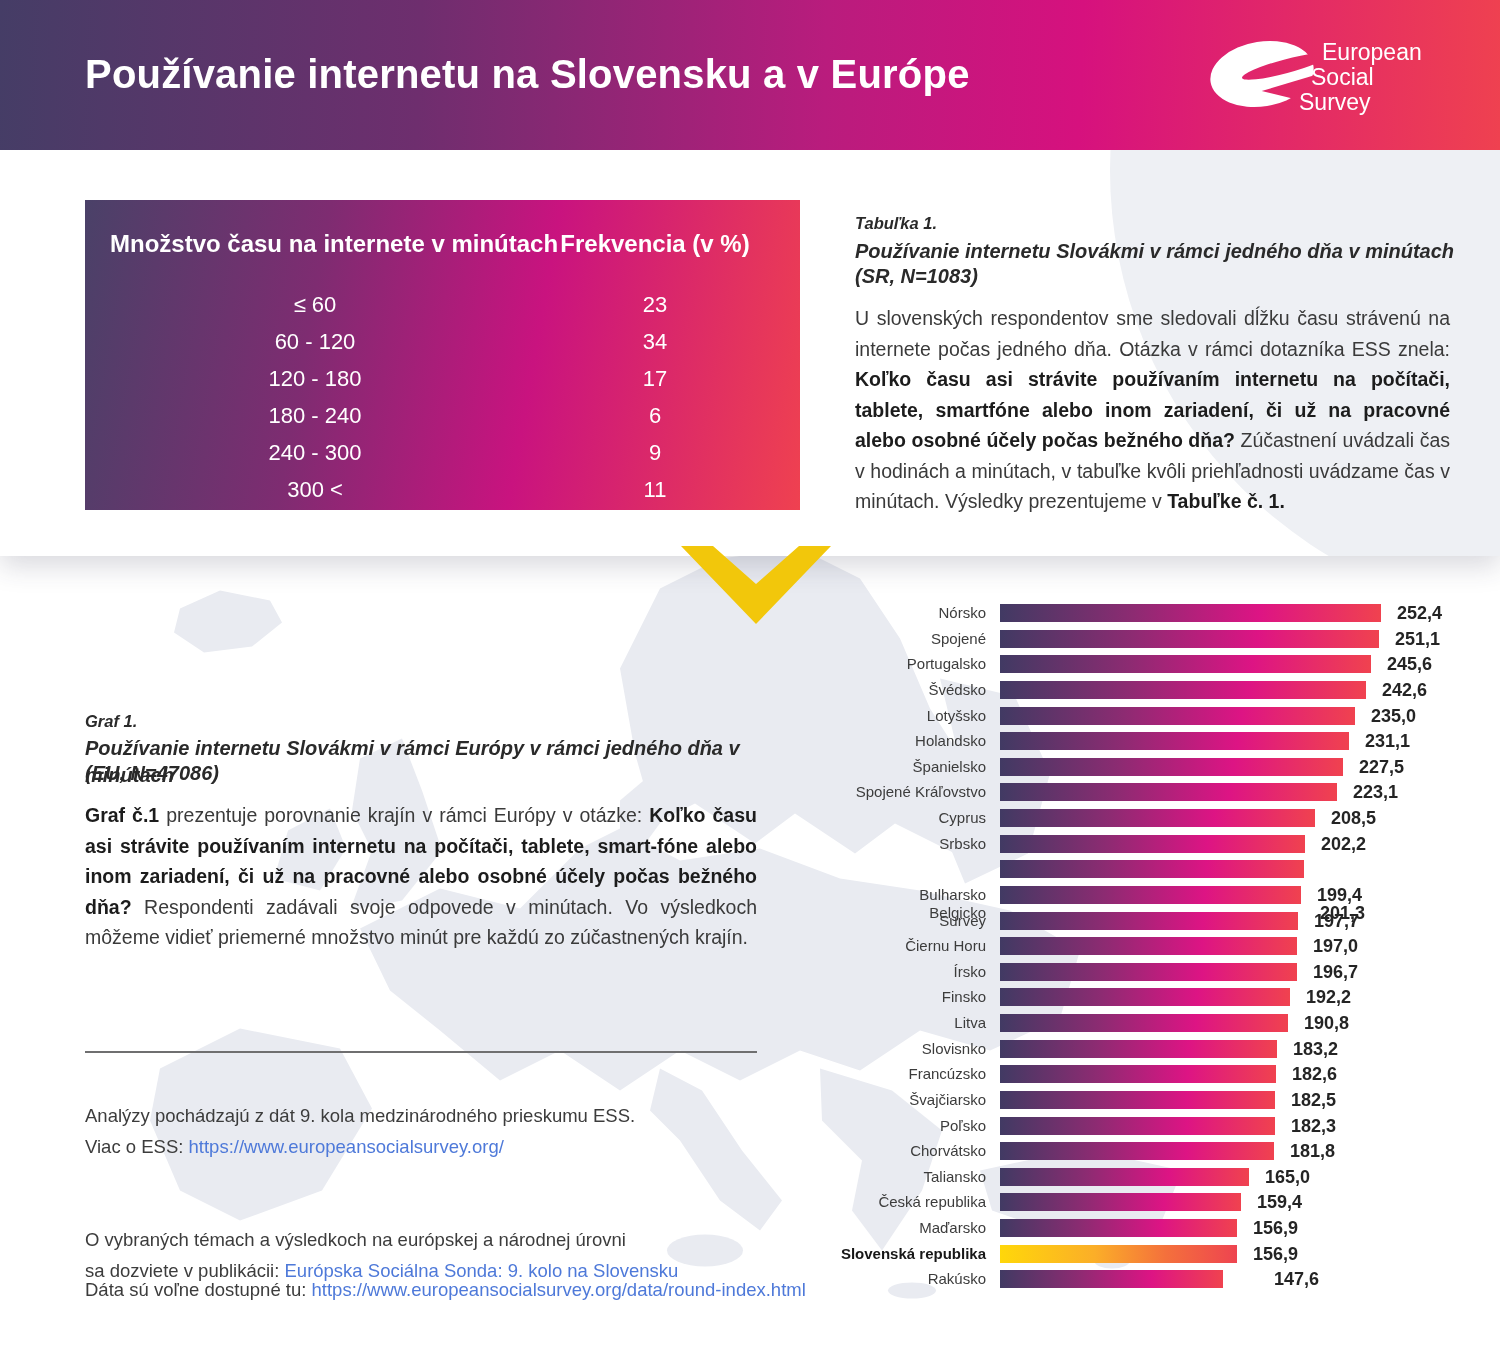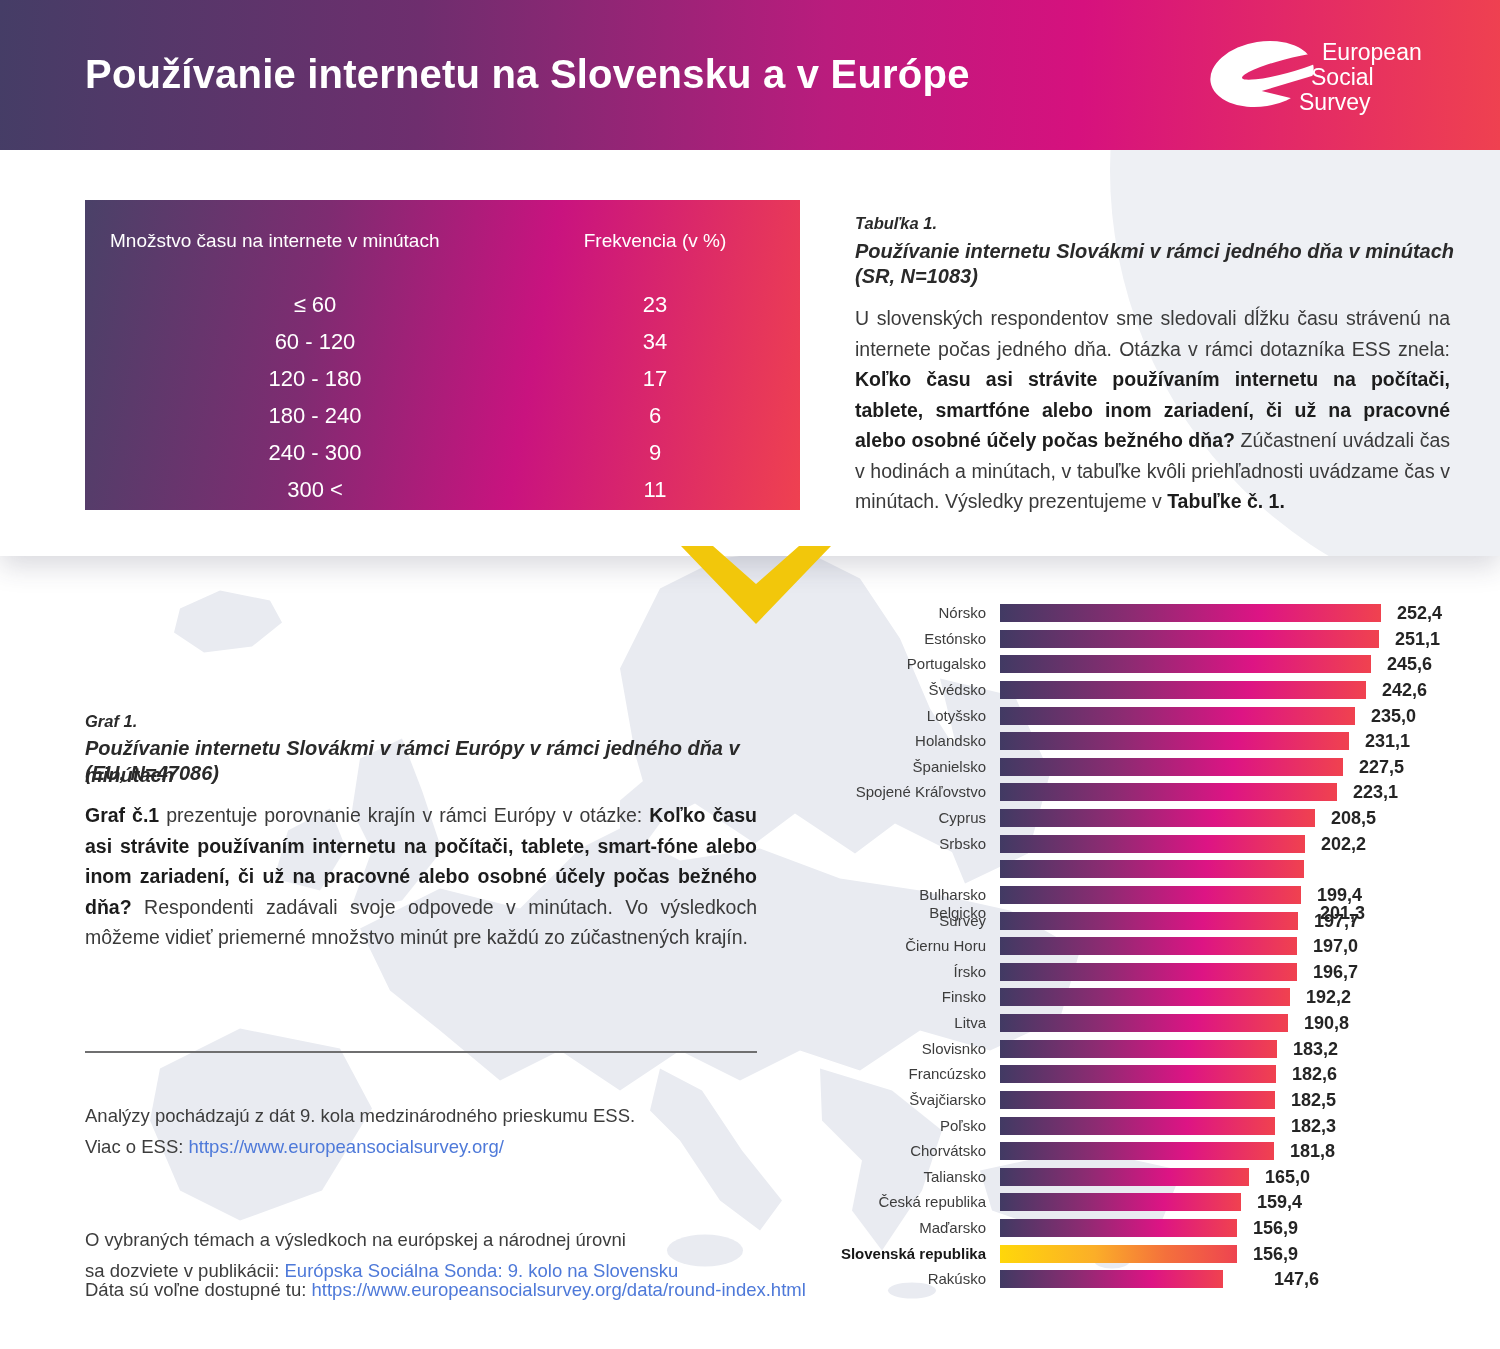--- a/index.html
+++ b/index.html
@@ -22,21 +22,21 @@
               letter-spacing:.2px;}
   .ess-logo{position:absolute;left:1208px;top:36px;width:260px;height:90px;}
   .logo-mark{position:absolute;left:0;top:2px;}
   .logo-text{position:absolute;left:114px;top:4px;color:#ffffff;font-size:23px;line-height:25px;font-weight:400;}
   .logo-text .l2{margin-left:-11px;}
   .logo-text .l3{margin-left:-23px;}
 
   
   .table-card{position:absolute;left:85px;top:200px;width:715px;height:310px;z-index:2;color:#ffffff;
               background:linear-gradient(100deg,#4A4168 0%,#7E2C71 32%,#C9137F 62%,#EF4150 100%);}
-  .tc-head{position:absolute;top:30px;font-size:19px;font-weight:400;}
+  .tc-head{position:absolute;top:30px;font-size:24px;font-weight:700;}
   .tc-head.c1{left:25px;}
   .tc-head.c2{left:440px;width:260px;text-align:center;}
   .tc-rows{position:absolute;top:86px;left:0;width:715px;}
   .tc-row{height:37px;line-height:37px;font-size:22px;font-weight:400;}
   .tc-cell-range{position:absolute;left:20px;width:420px;text-align:center;}
   .tc-cell-freq{position:absolute;left:440px;width:260px;text-align:center;}
   .tc-row-wrap{position:relative;height:37px;}
 
   
   .note-label{position:absolute;margin:0;font-size:16.5px;font-style:italic;font-weight:700;color:#2a2a2a;}
@@ -99,21 +99,21 @@
       <path d="M920,622 L1022,600 L1122,622 L1102,672 L990,682 L932,662 Z"></path>
       <ellipse cx="1052" cy="712" rx="18" ry="8"></ellipse>
       <ellipse cx="852" cy="742" rx="24" ry="8"></ellipse>
     </g>
   </svg>
 
   <div id="chart">
       <div class="c-label" style="top: 604px;">Nórsko</div>
       <div class="c-bar" style="top: 604px; width: 381px;"></div>
       <div class="c-val" style="top: 604px; left: 1397px;">252,4</div>
-      <div class="c-label" style="top: 630px;">Estónsko</div>
+      <div class="c-label" style="top: 630px;">Spojené</div>
       <div class="c-bar" style="top: 630px; width: 379px;"></div>
       <div class="c-val" style="top: 630px; left: 1395px;">251,1</div>
       <div class="c-label" style="top: 655px;">Portugalsko</div>
       <div class="c-bar" style="top: 655px; width: 371px;"></div>
       <div class="c-val" style="top: 655px; left: 1387px;">245,6</div>
       <div class="c-label" style="top: 681px;">Švédsko</div>
       <div class="c-bar" style="top: 681px; width: 366px;"></div>
       <div class="c-val" style="top: 681px; left: 1382px;">242,6</div>
       <div class="c-label" style="top: 707px;">Lotyšsko</div>
       <div class="c-bar" style="top: 707px; width: 355px;"></div>

